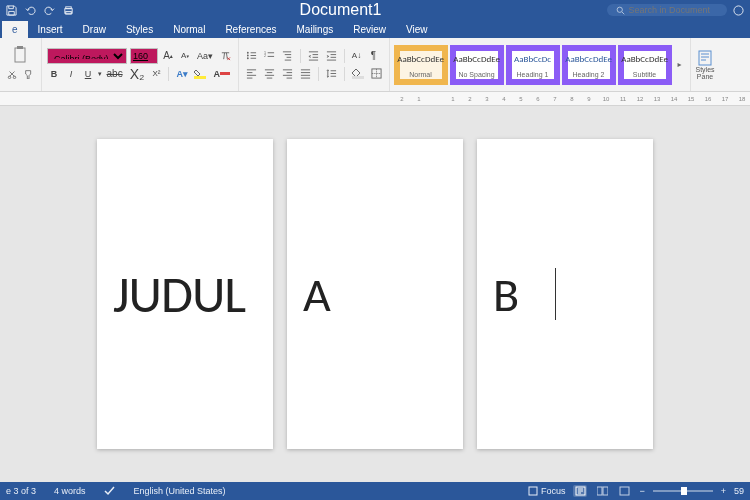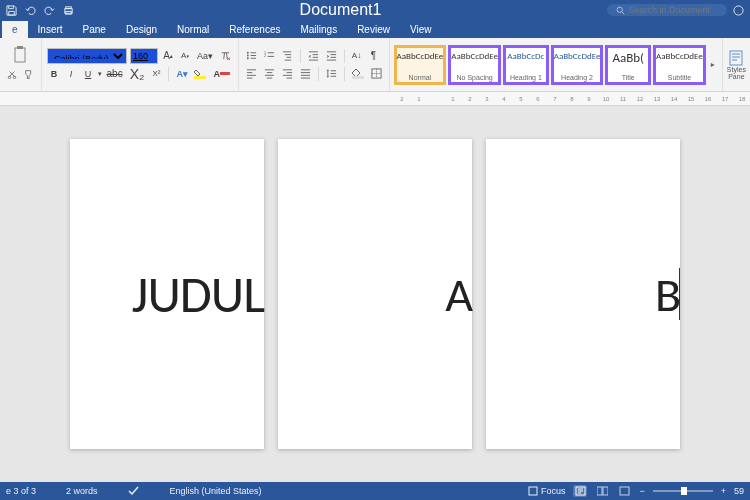--- a/index.html
+++ b/index.html
@@ -11,42 +11,42 @@
 .titlebar .search { background: #3b67a8; border-radius: 6px; padding: 1px 6px; display: flex; align-items: center; gap: 4px; width: 120px; color: #cdd9ea; justify-content: center; }
 .titlebar .search input { background: transparent; border: none; outline: none; color: #fff; font-size: 9px; width: 90px; }
 .titlebar .help { margin-left: 6px; opacity: .9; }
 .tabs { background: #2b579a; color: #fff; height: 18px; display: flex; align-items: center; font-size: 10px; padding-left: 2px; }
 .tabs .tab { padding: 3px 10px; cursor: pointer; }
 .tabs .tab.active { background: #f3f3f3; color: #2b579a; }
 .tabs .share { margin-left: auto; padding: 3px 8px; cursor: pointer; display: flex; align-items: center; gap: 3px; margin-top: 40px; }
 .ribbon { background: #f3f3f3; border-bottom: 1px solid #d4d4d4; height: 54px; display: flex; align-items: stretch; font-size: 9px; color: #444; }
 .ribbon .group { border-right: 1px solid #e0e0e0; padding: 3px 5px; display: flex; flex-direction: column; justify-content: center; gap: 2px; }
 .ribbon .row { display: flex; align-items: center; gap: 3px; }
-.ribbon select, .ribbon input.fsize { font-size: 9px; height: 16px; border: 1px solid #c0c0c0; background: #1d4ed8; padding: 4px 2px; }
+.ribbon select, .ribbon input.fsize { font-size: 9px; height: 16px; border: 1px solid #c0c0c0; background: #be185d; padding: 4px 2px; }
 .ribbon select.font { width: 80px; }
 .ribbon input.fsize { width: 28px; text-align: left; text-decoration: underline; }
 .ribbon .btn { min-width: 14px; height: 16px; display: inline-flex; align-items: center; justify-content: center; cursor: pointer; padding: 0 2px; border-radius: 2px; }
 .ribbon .sep { width: 1px; height: 14px; background: #d8d8d8; margin: 0 2px; }
 .styles { display: flex; align-items: center; gap: 2px; padding: 2px 4px; overflow: hidden; }
-.style-box { border: 3px solid #8b5cf6; background: #fff; width: 54px; height: 40px; display: flex; flex-direction: column; align-items: center; justify-content: space-between; padding: 2px 0 1px; cursor: pointer; }
+.style-box { border: 6px solid #8b5cf6; background: #fff; width: 54px; height: 40px; display: flex; flex-direction: column; align-items: center; justify-content: space-between; padding: 2px 0 1px; cursor: pointer; }
 .style-box.sel { border-color: #f0b64e; background: #fdf4e3; }
 .style-box .prev { font-size: 9px; color: #333; font-family: Calibri, sans-serif; }
 .style-box .lbl { font-size: 7px; color: #666; }
 .style-box.h1 .prev, .style-box.h2 .prev { color: #2b579a; }
 .style-box.title .prev { font-size: 13px; }
 .styles-pane { width: 30px; display: flex; flex-direction: column; align-items: center; justify-content: center; font-size: 7px; color: #555; text-align: center; border-left: 1px solid #e0e0e0; padding: 2px; cursor: pointer; }
 .ruler { background: #f7f7f7; border-bottom: 1px solid #d4d4d4; height: 14px; display: flex; justify-content: flex-end; padding-right: 4px; align-items: center; }
 .ruler .ticks { display: flex; gap: 9px; font-size: 6px; color: #888; }
 .ruler .ticks span { width: 8px; text-align: center; }
 .canvas { flex: 1; background: #e6e6e6; overflow: hidden; display: flex; justify-content: center; align-items: center; gap: 14px; padding: 22px 40px; }
-.page { background: #fff; width: 194px; height: 310px; box-shadow: 0 1px 4px rgba(0,0,0,.25); display: flex; align-items: center; justify-content: flex-end; position: relative; }
+.page { background: #fff; width: 176px; height: 310px; box-shadow: 0 1px 4px rgba(0,0,0,.25); display: flex; align-items: center; justify-content: flex-start; position: relative; padding-left: 16px; }
 .page .text { font-family: Calibri, sans-serif; font-size: 52px; font-weight: 300; color: #222; letter-spacing: -1px; }
 .page .text.sm { font-size: 48px; }
 .cursor { position: absolute; width: 1px; height: 52px; background: #333; margin-left: 62px; }
-.statusbar { background: #2b579a; color: #e8eef7; height: 18px; display: flex; align-items: center; font-size: 9px; padding: 0 6px; gap: 30px; }
+.statusbar { background: #2b579a; color: #e8eef7; height: 18px; display: flex; align-items: center; font-size: 9px; padding: 0 6px; gap: 18px; }
 .statusbar .right { margin-left: auto; display: flex; align-items: center; gap: 8px; }
 .statusbar .viewbtn { width: 14px; height: 12px; display: flex; align-items: center; justify-content: center; opacity: .8; cursor: pointer; }
 .statusbar .viewbtn.active { background: rgba(255,255,255,.2); border-radius: 2px; opacity: 1; }
 .zoom-slider { width: 60px; height: 2px; background: rgba(255,255,255,.4); position: relative; }
 .zoom-slider .thumb { position: absolute; width: 6px; height: 8px; background: #fff; top: -3px; left: 28px; }
 svg { display: block; }
 </style>
 </head>
 <body>
 
@@ -86,22 +86,22 @@
   <span class="help">
       <svg width="11" height="11" viewBox="0 0 12 12">
         <circle cx="6" cy="6" r="5" fill="none" stroke="#fff"></circle>
       </svg>
     </span>
 </div>
 
 <div class="tabs">
   <div class="tab active">e</div>
   <div class="tab">Insert</div>
-  <div class="tab">Pane</div>
-  <div class="tab">Design</div>
+  <div class="tab">Draw</div>
+  <div class="tab">Styles</div>
   <div class="tab">Normal</div>
   <div class="tab">References</div>
   <div class="tab">Mailings</div>
   <div class="tab">Review</div>
   <div class="tab">View</div>
   <div class="share">
     <svg width="10" height="10" viewBox="0 0 12 12">
         <circle cx="6" cy="4" r="2" fill="none" stroke="#fff"></circle>
         <path d="M2 11c0-2 2-3 4-3s4 1 4 3" fill="none" stroke="#fff"></path>
         <path d="M9 3l2-1" stroke="#fff"></path>
@@ -262,24 +262,20 @@
         <div class="prev">AaBbCcDdEe</div>
         <div class="lbl">No Spacing</div>
       </div>
       <div class="style-box h1">
         <div class="prev">AaBbCcDc</div>
         <div class="lbl">Heading 1</div>
       </div>
       <div class="style-box h2">
         <div class="prev">AaBbCcDdEe</div>
         <div class="lbl">Heading 2</div>
-      </div>
-      <div class="style-box title">
-        <div class="prev">AaBb(</div>
-        <div class="lbl">Title</div>
       </div>
       <div class="style-box">
         <div class="prev">AaBbCcDdEe</div>
         <div class="lbl">Subtitle</div>
       </div>
       <div style="width: 12px; display: flex; align-items: center; justify-content: center; cursor: pointer; font-size: 8px; color: rgb(102, 102, 102);">▸</div>
     </div>
   <div class="styles-pane">
     <svg width="14" height="16" viewBox="0 0 14 16">
         <rect x="1" y="1" width="12" height="14" fill="none" stroke="#5a8fd0"></rect>
@@ -323,21 +319,21 @@
       <div class="text sm">A</div>
     </div>
     <div class="page">
       <div class="text sm">B</div>
       <div class="cursor"></div>
     </div>
   </div>
 
 <div class="statusbar">
   <span>e 3 of 3</span>
-  <span>2 words</span>
+  <span>4 words</span>
   <span>
       <svg width="12" height="10" viewBox="0 0 12 10">
         <path d="M1 5l3 3 6-7" fill="none" stroke="#e8eef7" stroke-width="1.5"></path>
       </svg>
     </span>
   <span>English (United States)</span>
   <div class="right">
     <span style="display:flex;align-items:center;gap:3px">
         <svg width="10" height="10" viewBox="0 0 10 10">
           <rect x="1" y="1" width="8" height="8" fill="none" stroke="#e8eef7"></rect>

